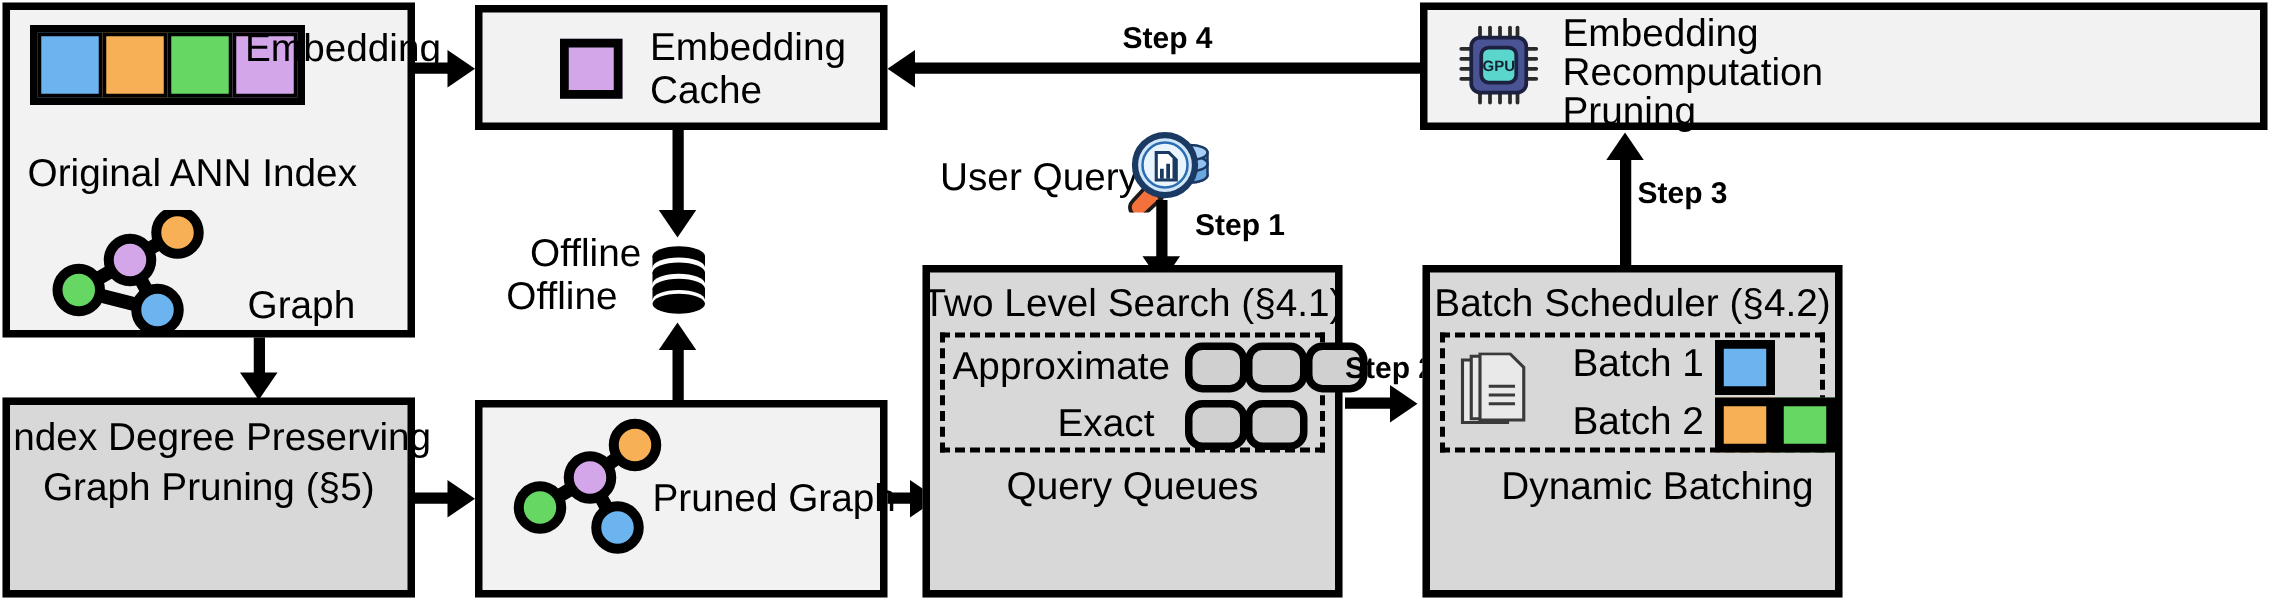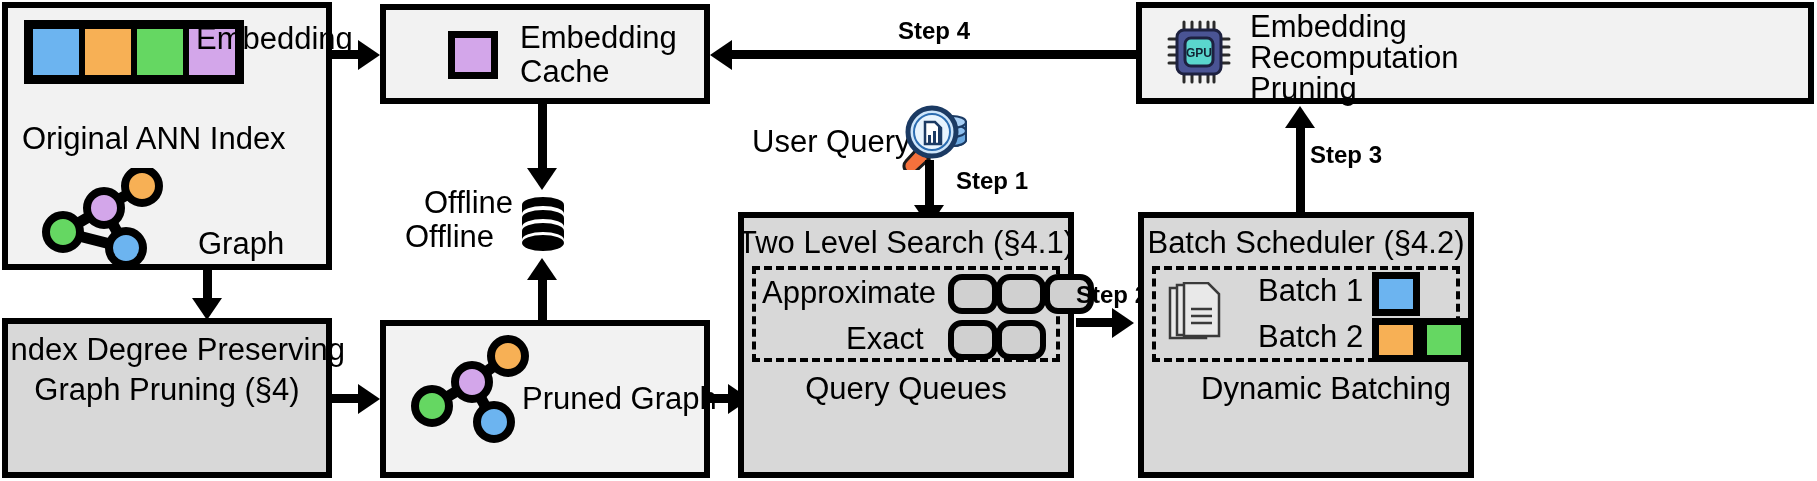--- a/index.html
+++ b/index.html
@@ -61,21 +61,21 @@
     </g>
     <circle cx="29" cy="64" r="17" fill="#65d762" stroke="#000" stroke-width="8"></circle>
     <circle cx="70" cy="40" r="17" fill="#d3a6ea" stroke="#000" stroke-width="8"></circle>
     <circle cx="108" cy="18" r="17" fill="#f7b055" stroke="#000" stroke-width="8"></circle>
     <circle cx="92" cy="80" r="17" fill="#6cb4f0" stroke="#000" stroke-width="8"></circle>
   </svg>
   <div class="lbl t-big" style="left:198px;top:227px;">Graph</div>
 
   <div class="box gray" style="left:2px;top:318px;width:330px;height:160px;"></div>
   <div class="lbl t-bigb center" style="left:2px;top:333px;width:330px;">Index Degree Preserving</div>
-  <div class="lbl t-bigb center" style="left:2px;top:373px;width:330px;">Graph Pruning (§4)</div>
+  <div class="lbl t-bigb center" style="left:2px;top:373px;width:330px;">Graph Pruning (§5)</div>
 
   <div class="ln" style="left:203px;top:270px;width:9px;height:30px;"></div>
   <div class="ah down" style="left:192px;top:298px;"></div>
 
   <div class="ln" style="left:332px;top:50px;width:36px;height:9px;"></div>
   <div class="ah right" style="left:358px;top:40px;"></div>
 
   <div class="ln" style="left:332px;top:394px;width:36px;height:9px;"></div>
   <div class="ah right" style="left:358px;top:384px;"></div>
 

